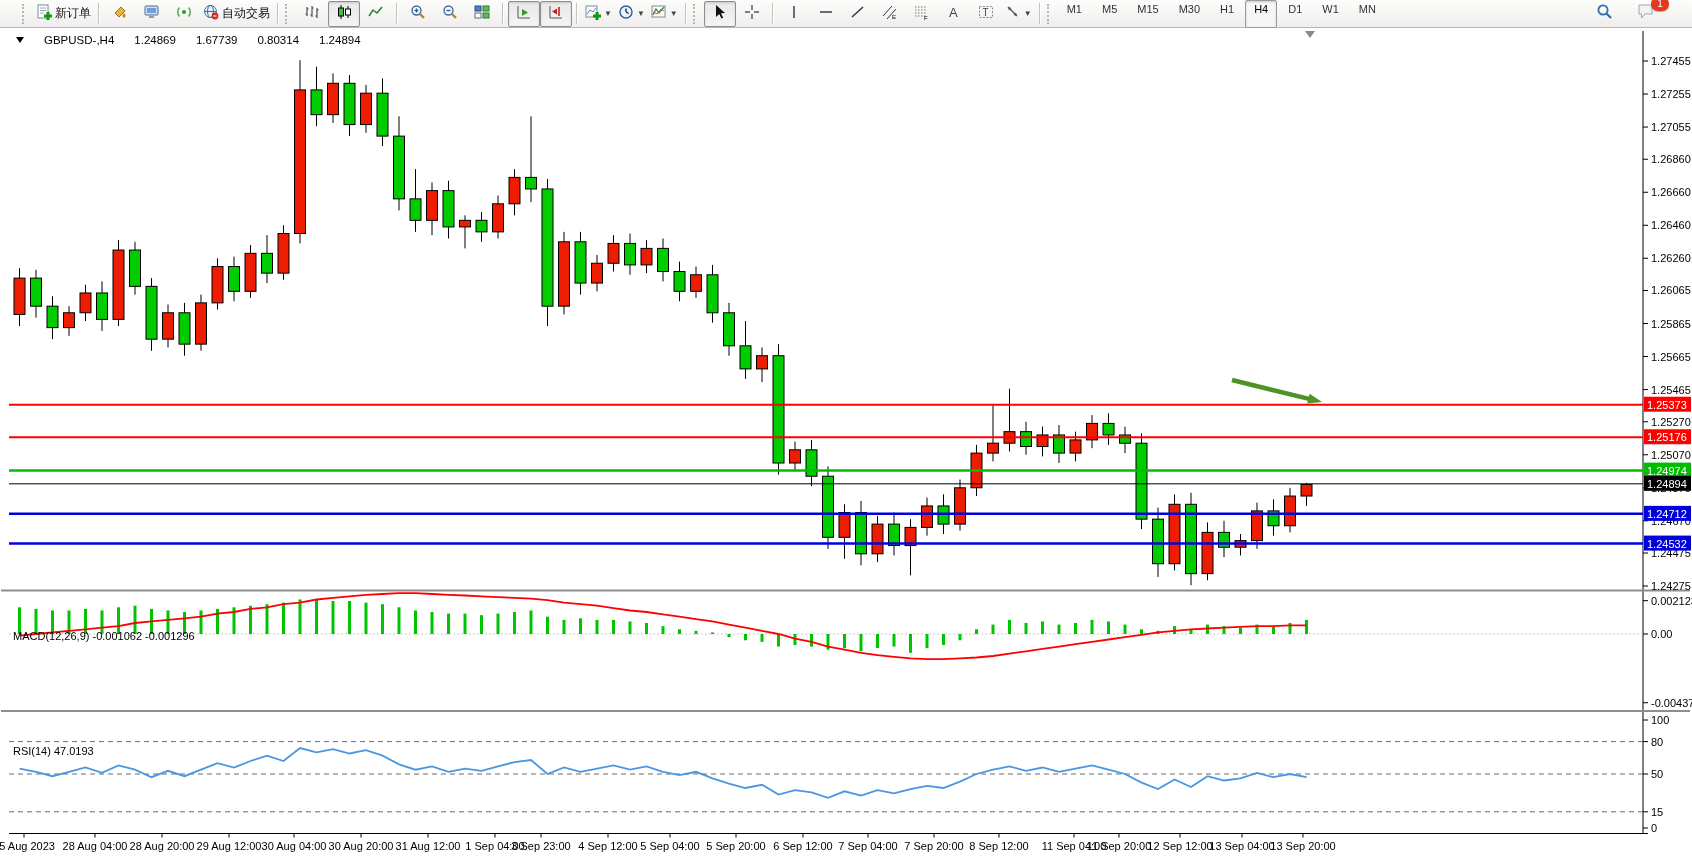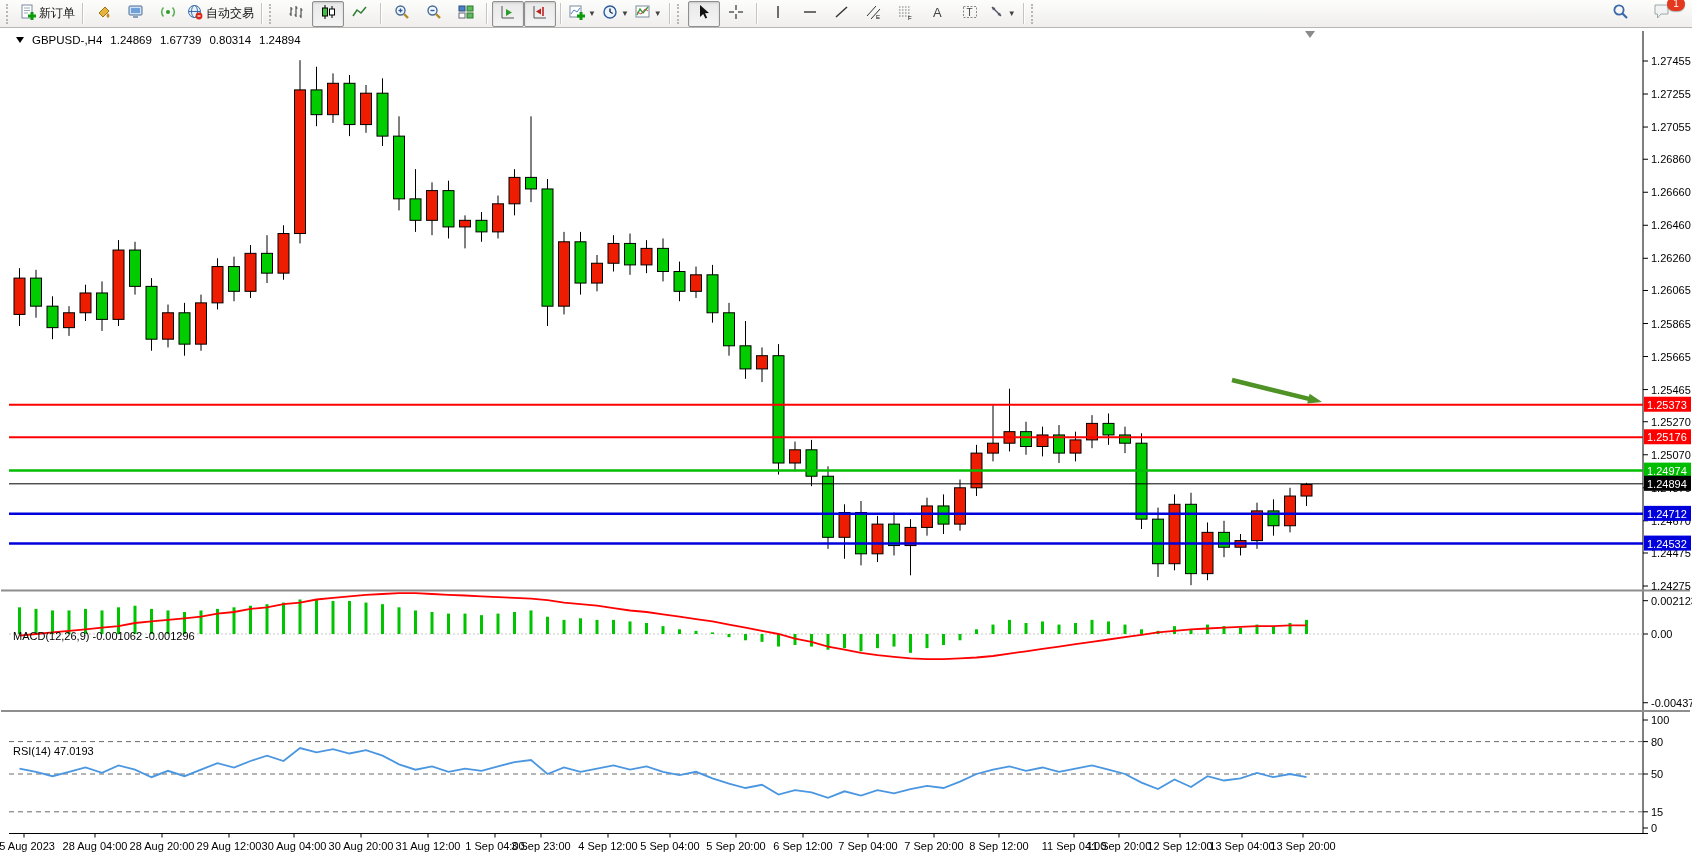--- a/index.html
+++ b/index.html
@@ -1,38 +1,38 @@
 <!DOCTYPE html>
 <html><head>
 <meta charset="utf-8">
 <style>
   html,body{margin:0;padding:0;background:#fff;}
   .app{position:relative;width:1692px;height:858px;background:#fff;overflow:hidden;
        font-family:"Liberation Sans",sans-serif;-webkit-font-smoothing:antialiased;}
   
   .toolbar{position:absolute;left:0;top:0;width:1692px;height:28px;z-index:5;
            background:linear-gradient(#fdfdfc,#efeeec);border-bottom:1px solid #b8b6b2;
-           display:flex;align-items:center;padding:0 4px;box-sizing:border-box;}
+           display:flex;align-items:center;padding:0 20px;box-sizing:border-box;}
   .tb-grip{width:5px;height:20px;border-left:2px dotted #b9b7b3;margin:0 4px 0 2px;}
   .tb-sep{width:1px;height:21px;background:#c6c4c0;border-right:1px solid #fff;margin:0 4px;}
   .tb-btn{height:24px;min-width:26px;display:flex;align-items:center;justify-content:center;
           border:1px solid transparent;border-radius:2px;gap:3px;padding:0 2px;cursor:default;}
   .tb-btn.active{border-color:#8f8f8f;background:linear-gradient(#e9e9e9,#f4f4f4);box-shadow:inset 0 1px 2px rgba(0,0,0,.15);}
   .tb-btn .lbl{font-size:12px;color:#111;white-space:nowrap;}
   .caret{font-size:8px;color:#444;line-height:8px;}
   .tf-btn{height:22px;padding:2px 8px;font-size:11px;color:#333;border:1px solid transparent;border-radius:2px;}
   .tf-btn.active{border-color:#9a9a9a;background:#f6f6f4;box-shadow:inset 0 1px 2px rgba(0,0,0,.18);color:#000;}
   .tb-right{margin-left:auto;display:flex;align-items:center;gap:10px;padding-right:10px;}
   .chat-wrap{position:relative;}
   .badge{position:absolute;top:-5px;right:-8px;min-width:14px;height:14px;border-radius:8px;
          background:#e4391f;color:#fff;font-size:10px;line-height:14px;text-align:center;padding:0 2px;
          box-shadow:0 1px 1px rgba(0,0,0,.3);}
   
   .chart-frame{position:absolute;left:8px;top:29px;width:1681px;height:827px;border:1px solid #9a9a9a;box-sizing:border-box;}
-  .info-line{position:absolute;left:16px;top:34px;z-index:3;display:flex;align-items:center;gap:8px;
+  .info-line{position:absolute;left:16px;top:34px;z-index:3;display:flex;align-items:center;gap:20px;
              font-size:11.5px;color:#000;}
   .tri-down{width:0;height:0;border-left:4px solid transparent;border-right:4px solid transparent;border-top:6px solid #000;}
   .pane-label{position:absolute;z-index:3;font-size:11px;color:#000;}
   svg text{font-family:"Liberation Sans",sans-serif;}
 </style>
 </head>
 <body>
 
 <div class="app">
 
@@ -303,20 +303,31 @@
             <polygon points="12,12 8.5,11 11,8.5" fill="#556"></polygon>
             <polygon points="3,3 6.5,4 4,6.5" fill="#556"></polygon>
           </svg>
       </span>
         <span class="caret">▼</span>
     </div>
 
     <div class="tb-sep"></div>
     <div class="tb-grip"></div>
 
+    <div id="tf-group" style="display:flex;gap:2px;">
+        <div class="tf-btn">M1</div>
+        <div class="tf-btn">M5</div>
+        <div class="tf-btn">M15</div>
+        <div class="tf-btn">M30</div>
+        <div class="tf-btn">H1</div>
+        <div class="tf-btn active">H4</div>
+        <div class="tf-btn">D1</div>
+        <div class="tf-btn">W1</div>
+        <div class="tf-btn">MN</div>
+      </div>
 
     <div class="tb-right">
       <div class="tb-btn">
         <span>
           <svg width="17" height="17">
               <circle cx="7" cy="7" r="4.6" fill="none" stroke="#3a6aa8" stroke-width="1.8"></circle>
               <line x1="10.5" y1="10.5" x2="15" y2="15" stroke="#3a6aa8" stroke-width="2.2"></line>
             </svg>
         </span>
       </div>

